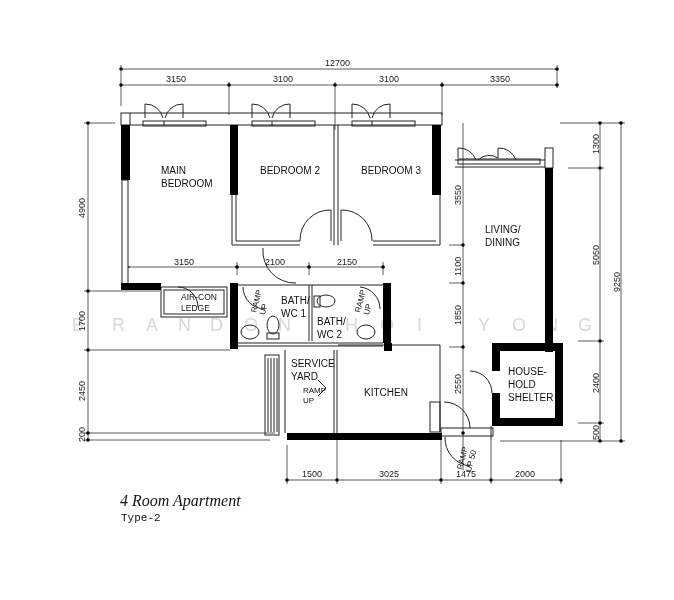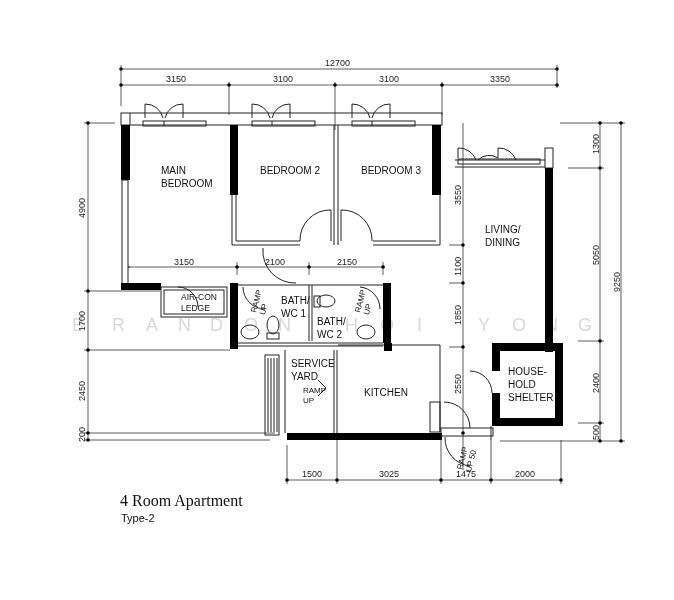--- a/index.html
+++ b/index.html
@@ -4,22 +4,22 @@
 <style>
   html, body { margin: 0; padding: 0; background: #ffffff; }
   body { width: 674px; height: 600px; position: relative; overflow: hidden; font-family: "Liberation Sans", sans-serif; }
   #plan { position: absolute; left: 0; top: 0; width: 674px; height: 600px; }
   .dim { font-family: "Liberation Sans", sans-serif; font-size: 9px; fill: #222; }
   .room { font-family: "Liberation Sans", sans-serif; font-size: 10px; fill: #111; }
   .thin { stroke: #222; stroke-width: 1; fill: none; }
   .hair { stroke: #333; stroke-width: 0.8; fill: none; }
   .wall { fill: #000; }
   .wm { font-family: "Liberation Sans", sans-serif; font-size: 18px; fill: #d8d8d8; letter-spacing: 0; }
-  .title { position: absolute; left: 120px; top: 492px; font-family: "Liberation Serif", serif; font-size: 16px; color: #111; }
-  .subtitle { position: absolute; left: 121px; top: 512px; font-family: Liberation Sans, sans-serif; font-size: 11px; color: #111; }
+  .title { position: absolute; left: 120px; top: 492px; font-family: "Liberation Serif", serif; font-size: 16px; color: #111; font-style: italic; }
+  .subtitle { position: absolute; left: 121px; top: 512px; font-family: Liberation Mono, monospace; font-size: 11px; color: #111; }
 </style>
 </head>
 <body>
 
 <svg id="plan" viewBox="0 0 674 600" xmlns="http://www.w3.org/2000/svg">
 
   <g>
     <text class="wm" x="72" y="331">B</text>
     <text class="wm" x="112" y="331">R</text>
     <text class="wm" x="146" y="331">A</text>

